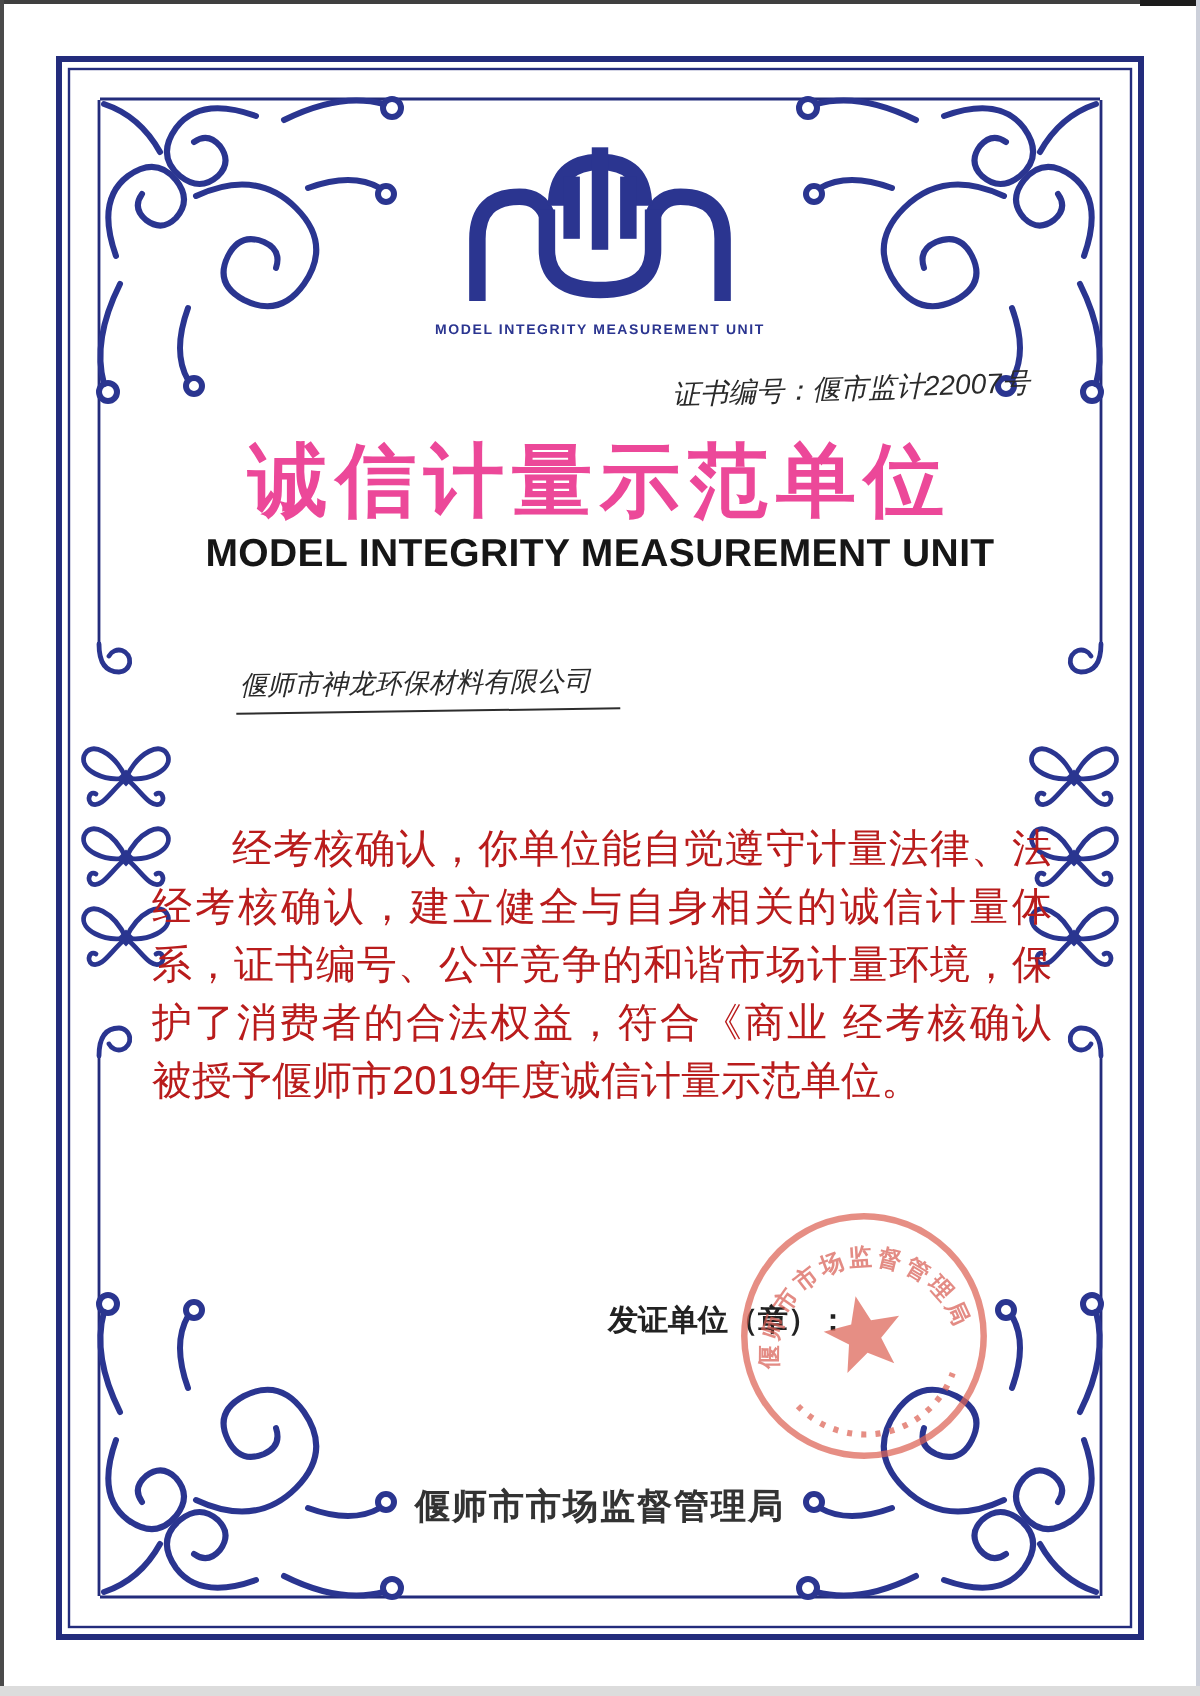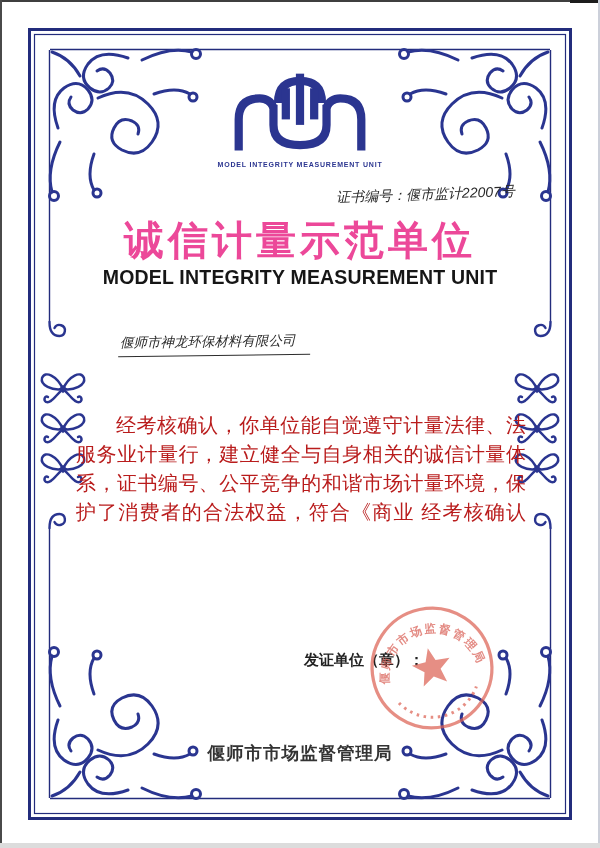--- a/index.html
+++ b/index.html
@@ -142,23 +142,24 @@
     <span>证书编号：</span><span>偃市监计22007号</span>
   </div>
 
   <div class="title-cn">诚信计量示范单位</div>
   <div class="title-en">MODEL INTEGRITY MEASUREMENT UNIT</div>
 
   <div class="recipient handwrite">偃师市神龙环保材料有限公司</div>
 
   <div class="body-text">
     <div class="body-line first">经考核确认，你单位能自觉遵守计量法律、法</div>
-    <div class="body-line">服务业计量行，建立健全与自身相关的诚信计量体</div>
+    <div class="body-line">经考核确认，建立健全与自身相关的诚信计量体</div>
     <div class="body-line">系，证书编号、公平竞争的和谐市场计量环境，保</div>
     <div class="body-line">护了消费者的合法权益，符合《商业 经考核确认</div>
+    <div class="body-line last">被授予偃师市2019年度诚信计量示范单位。</div>
   </div>
 
   <div class="issuer">发证单位（章）：</div>
 
   <svg class="seal" viewBox="0 0 140 140">
     <g transform="rotate(-12 70 70)">
       <circle cx="70" cy="70" r="59" fill="none" stroke="#dd6456" stroke-width="3.2"></circle>
       <polygon points="70,50 75,63.1 89,63.8 78.1,72.6 81.8,86.2 70,78.5 58.2,86.2 61.9,72.6 51,63.8 65,63.1" fill="#dd6456"></polygon>
       <defs>
         <path id="sealTopArc" d="M 25,80 A 45,45 0 1 1 115,80" fill="none"></path>

